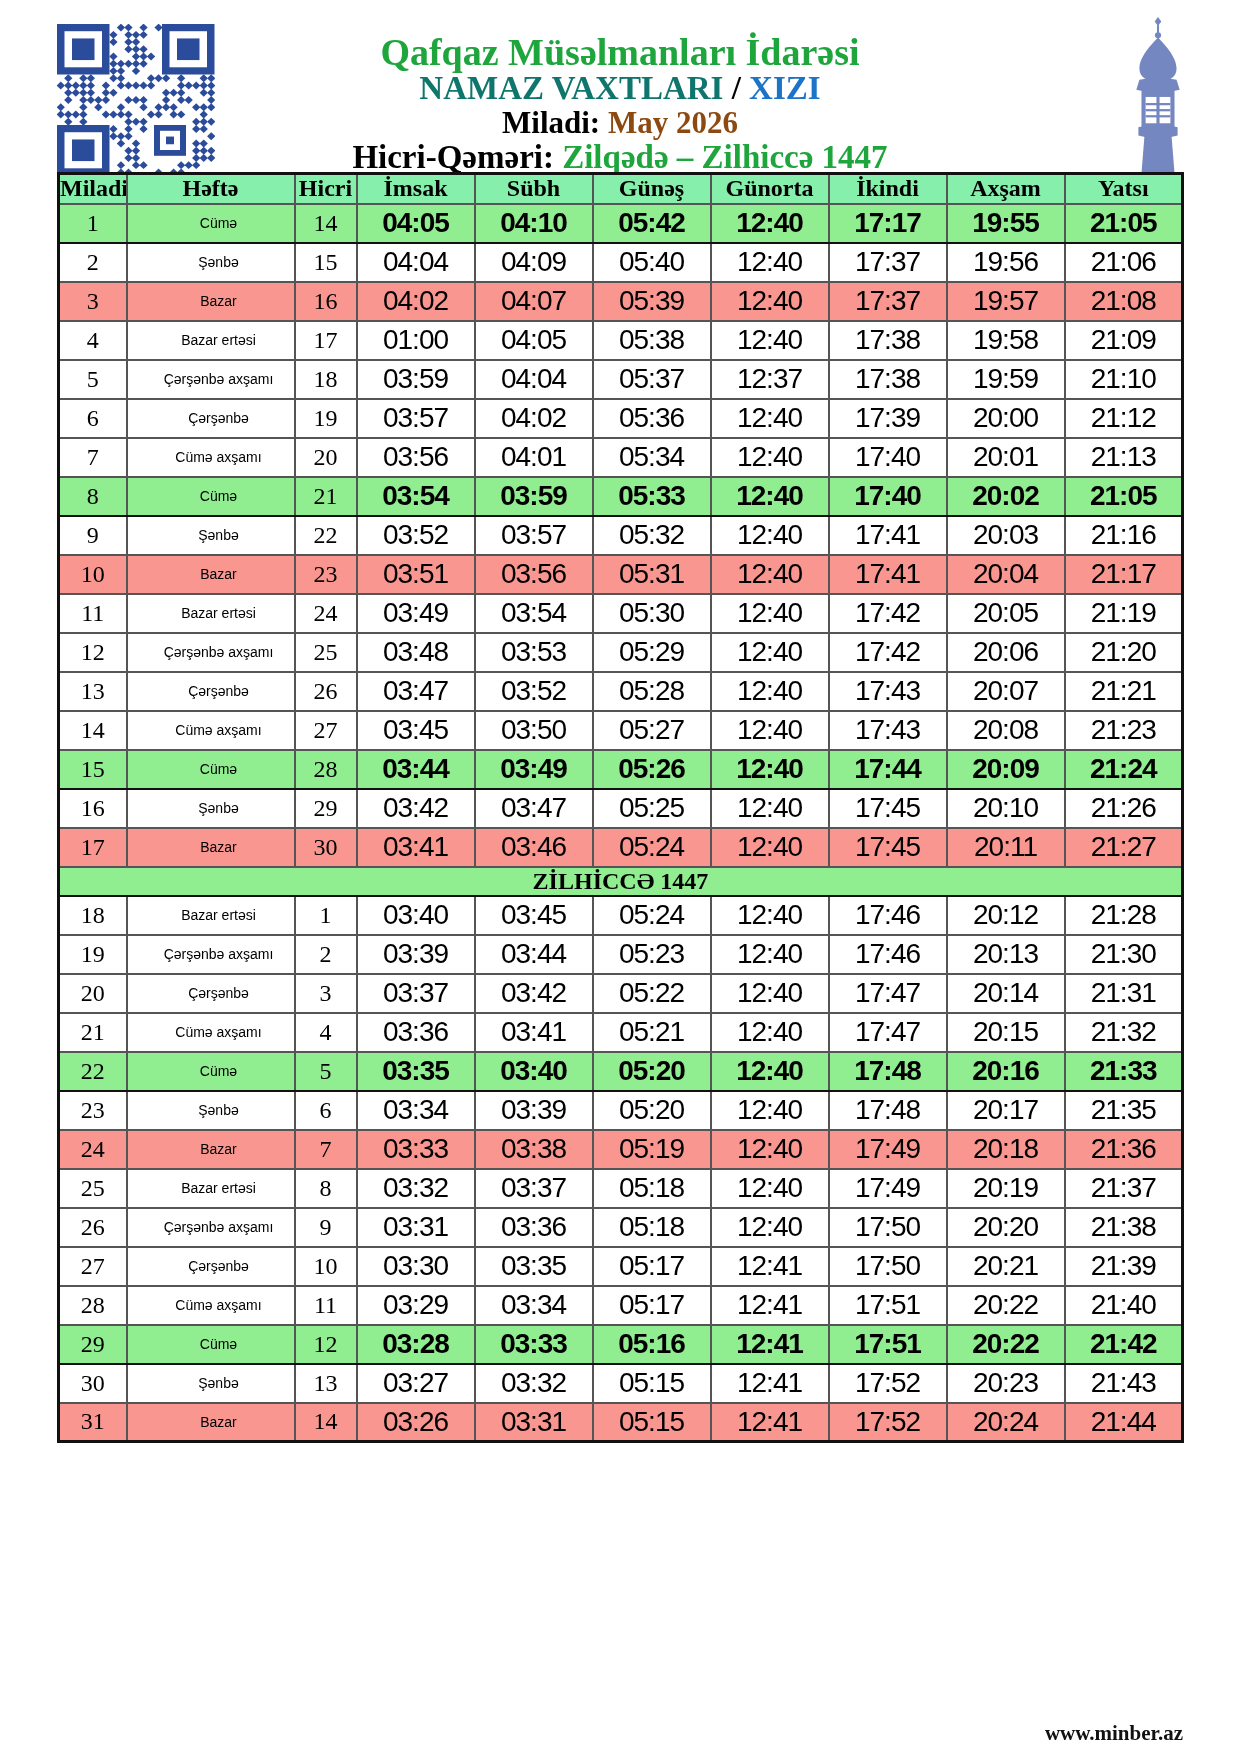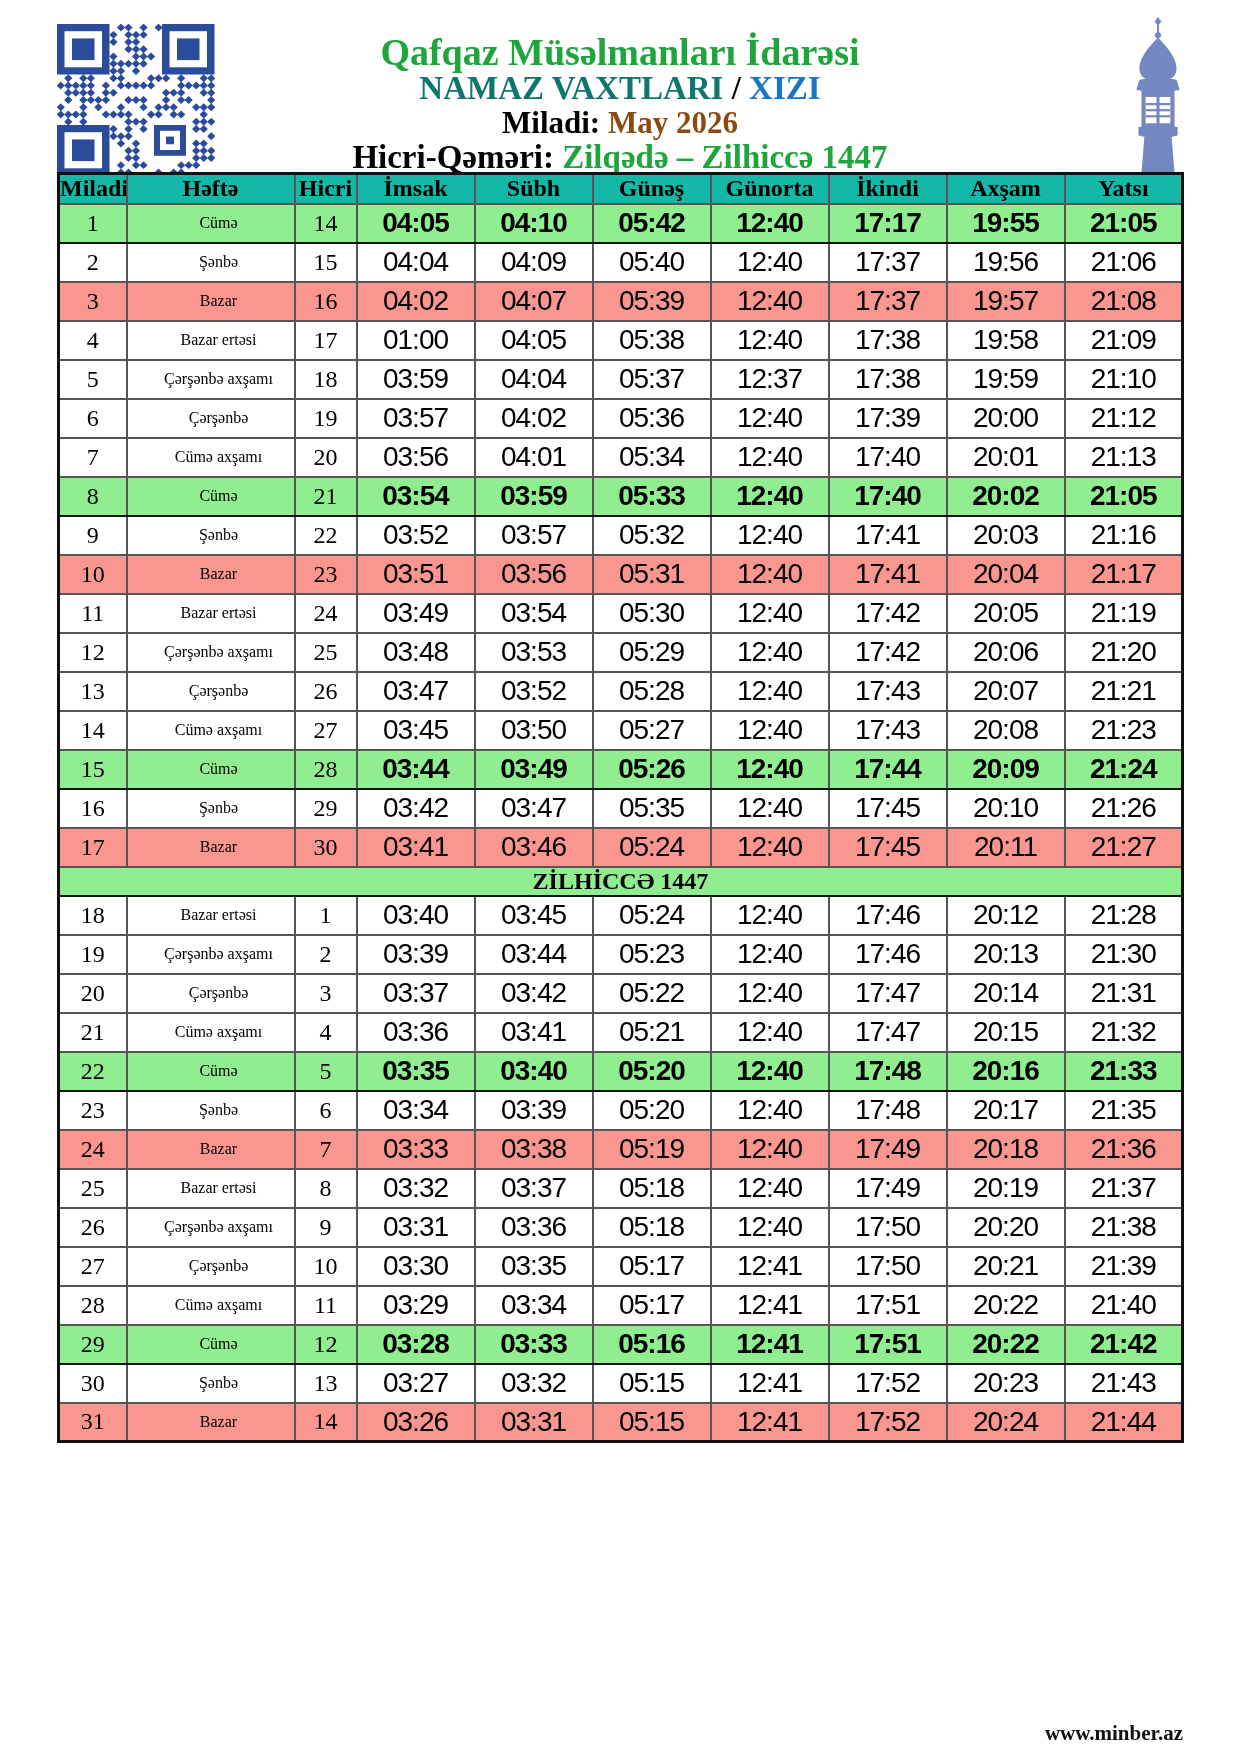--- a/index.html
+++ b/index.html
@@ -23,30 +23,30 @@
   .t-line4 { font-size:33px; line-height:34px; color:#000; }
   .t-line4 .grn { color:#1EA53C; }
 
   
   table.namaz { position:absolute; left:57px; top:172px; width:1126px;
                 border-collapse:collapse; table-layout:fixed;
                 border:3px solid #111; }
   th, td { border:2px solid #555; text-align:center; vertical-align:middle;
            overflow:hidden; white-space:nowrap; }
   thead tr { height:30px; }
-  th { font-family:"Liberation Serif", serif; font-weight:bold; font-size:24px; background:#14b8a6; }
+  th { font-family:"Liberation Serif", serif; font-weight:bold; font-size:24px; background:#86efac; }
   tr.section-row { height:29px; background:#90EE90; }
   tr.section-row td { font-family:"Liberation Serif", serif; font-weight:bold; font-size:24px;
                       border-top-color:#111; border-bottom-color:#111; }
   tr.data-row { height:39px; background:#fff; }
   tr.friday { background:#90EE90; }
   tr.friday td { border-top-color:#111; border-bottom-color:#111; }
   tr.sunday { background:#F9968F; }
   td.c-miladi, td.c-hicri { font-family:"Liberation Serif", serif; font-size:24px; }
-  td.c-week  { font-family:Liberation Serif, serif; font-size:16px;padding-left:16px; }
+  td.c-week  { font-family:Liberation Sans, sans-serif; font-size:14px;padding-left:16px; }
   td.c-time  { font-family:"Liberation Sans", sans-serif; font-size:28px; letter-spacing:-1px; }
   tr.friday td.c-time { font-weight:bold; }
 
   col.w-miladi { width:68px; }
   col.w-week   { width:168px; }
   col.w-hicri  { width:62px; }
   col.w-time   { width:118px; }
 
   
   .footer { position:absolute; right:57px; bottom:8px; font-family:"Liberation Serif", serif;
@@ -468,21 +468,21 @@
           <td class="c-time">17:44</td>
           <td class="c-time">20:09</td>
           <td class="c-time">21:24</td>
         </tr>
         <tr class="data-row normal">
           <td class="c-miladi">16</td>
           <td class="c-week">Şənbə</td>
           <td class="c-hicri">29</td>
           <td class="c-time">03:42</td>
           <td class="c-time">03:47</td>
-          <td class="c-time">05:35</td>
+          <td class="c-time">05:25</td>
           <td class="c-time">12:40</td>
           <td class="c-time">17:45</td>
           <td class="c-time">20:10</td>
           <td class="c-time">21:26</td>
         </tr>
         <tr class="data-row sunday">
           <td class="c-miladi">17</td>
           <td class="c-week">Bazar</td>
           <td class="c-hicri">30</td>
           <td class="c-time">03:41</td>

